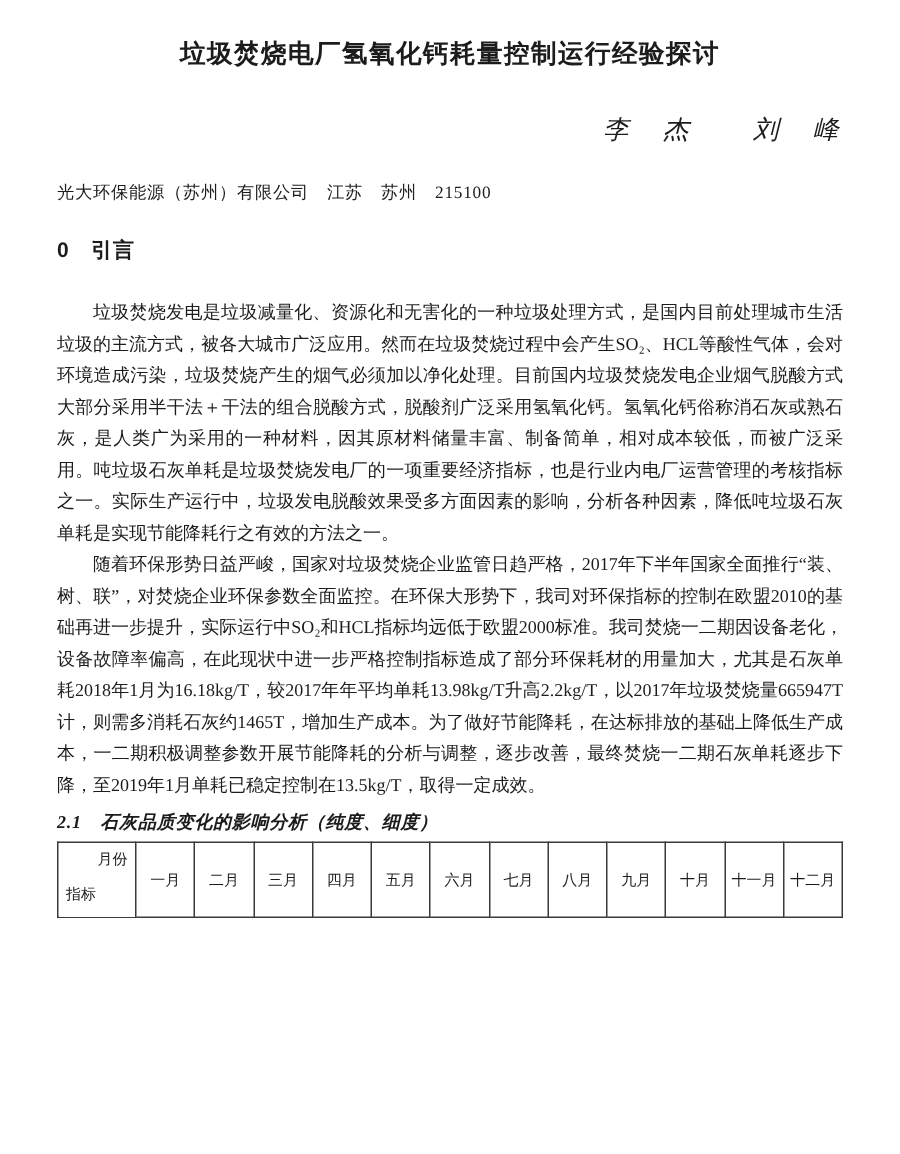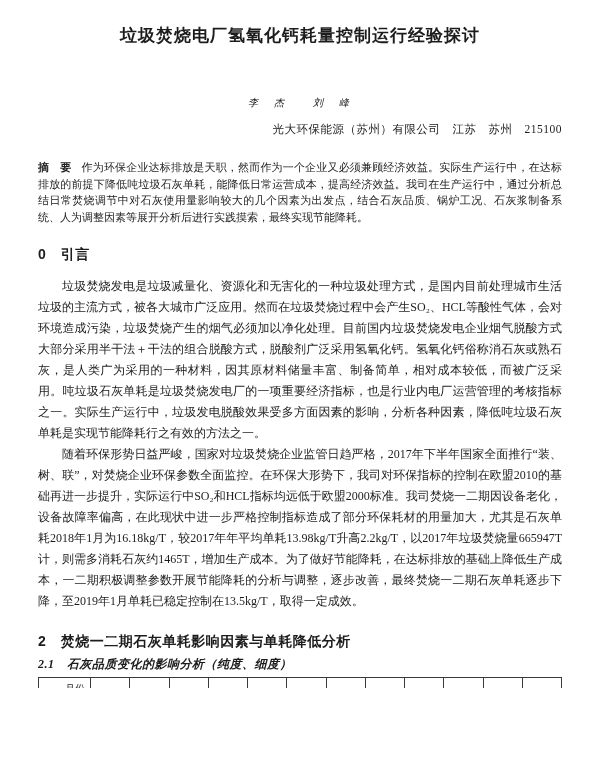--- a/index.html
+++ b/index.html
@@ -15,30 +15,30 @@
     padding:24px 38px 0 38px;
   }
   .title {
     text-align:center;
     font-family:"Liberation Sans","DejaVu Sans",sans-serif;
     font-size:17px; font-weight:bold;
     letter-spacing:1px;
     line-height:24px;
   }
   .authors {
-    text-align:center;
-    margin-top:46px;
-    font-size:10px;
+    text-align:right;
+    margin-top:30px;
+    font-size:17px;
     font-style:italic;
     letter-spacing:3px;
     line-height:18px;
   }
   .affiliation {
-    text-align:right;
-    margin-top:9px;
+    text-align:left;
+    margin-top:25px;
     font-size:11.5px;
     line-height:16px;
     letter-spacing:0.5px;
   }
   .abstract {
     margin-top:22px;
     font-size:11px;
     line-height:16.5px;
     text-align:justify;
     color:#222;
@@ -49,21 +49,21 @@
     line-height:16.5px;
   }
   .inline-label { font-weight:bold; margin-right:10px; }
   .sec {
     margin-top:20px;
     font-family:Liberation Sans, sans-serif;
     font-size:14px; font-weight:bold;
     line-height:18px;
     letter-spacing:0.5px;
   }
-  .sec + .body { margin-top:13px; }
+  .sec + .body { margin-top:23px; }
   .body {
     font-size:12px;
     line-height:21px;
     text-align:justify;
     text-indent:2em;
   }
   .subsec {
     margin-top:6px;
     font-size:12px;
     font-weight:bold;
@@ -110,29 +110,27 @@
 <body>
 
 <div class="page">
 
   <h1 class="title">垃圾焚烧电厂氢氧化钙耗量控制运行经验探讨</h1>
 
   <div class="authors">李　杰　　刘　峰</div>
 
   <div class="affiliation">光大环保能源（苏州）有限公司　江苏　苏州　215100</div>
 
-  <p class="abstract"><b class="inline-label">摘　要</b><span>作为环保企业达标排放是天职，然而作为一个企业又必须兼顾经济效益。实际生产运行中，在达标排放的前提下降低吨垃圾石灰单耗，能降低日常运营成本，提高经济效益。我司在生产运行中，通过分析总结日常焚烧调节中对石灰使用量影响较大的几个因素为出发点，结合石灰品质、锅炉工况、石灰浆制备系统、人为调整因素等展开分析后进行实践摸索，最终实现节能降耗。</span></p>
 
 
   <h2 class="sec">0　引言</h2>
   <p class="body">垃圾焚烧发电是垃圾减量化、资源化和无害化的一种垃圾处理方式，是国内目前处理城市生活垃圾的主流方式，被各大城市广泛应用。然而在垃圾焚烧过程中会产生SO₂、HCL等酸性气体，会对环境造成污染，垃圾焚烧产生的烟气必须加以净化处理。目前国内垃圾焚烧发电企业烟气脱酸方式大部分采用半干法＋干法的组合脱酸方式，脱酸剂广泛采用氢氧化钙。氢氧化钙俗称消石灰或熟石灰，是人类广为采用的一种材料，因其原材料储量丰富、制备简单，相对成本较低，而被广泛采用。吨垃圾石灰单耗是垃圾焚烧发电厂的一项重要经济指标，也是行业内电厂运营管理的考核指标之一。实际生产运行中，垃圾发电脱酸效果受多方面因素的影响，分析各种因素，降低吨垃圾石灰单耗是实现节能降耗行之有效的方法之一。</p>
 
   <p class="body">随着环保形势日益严峻，国家对垃圾焚烧企业监管日趋严格，2017年下半年国家全面推行“装、树、联”，对焚烧企业环保参数全面监控。在环保大形势下，我司对环保指标的控制在欧盟2010的基础再进一步提升，实际运行中SO₂和HCL指标均远低于欧盟2000标准。我司焚烧一二期因设备老化，设备故障率偏高，在此现状中进一步严格控制指标造成了部分环保耗材的用量加大，尤其是石灰单耗2018年1月为16.18kg/T，较2017年年平均单耗13.98kg/T升高2.2kg/T，以2017年垃圾焚烧量665947T计，则需多消耗石灰约1465T，增加生产成本。为了做好节能降耗，在达标排放的基础上降低生产成本，一二期积极调整参数开展节能降耗的分析与调整，逐步改善，最终焚烧一二期石灰单耗逐步下降，至2019年1月单耗已稳定控制在13.5kg/T，取得一定成效。</p>
 
-  <h2 class="sec">2　焚烧一二期石灰单耗影响因素与单耗降低分析</h2>
   <h3 class="subsec">2.1　石灰品质变化的影响分析（纯度、细度）</h3>
 
 
   <table class="t1">
     <colgroup>
       <col style="width:52px">
       <col>
         <col>
         <col>
         <col>

